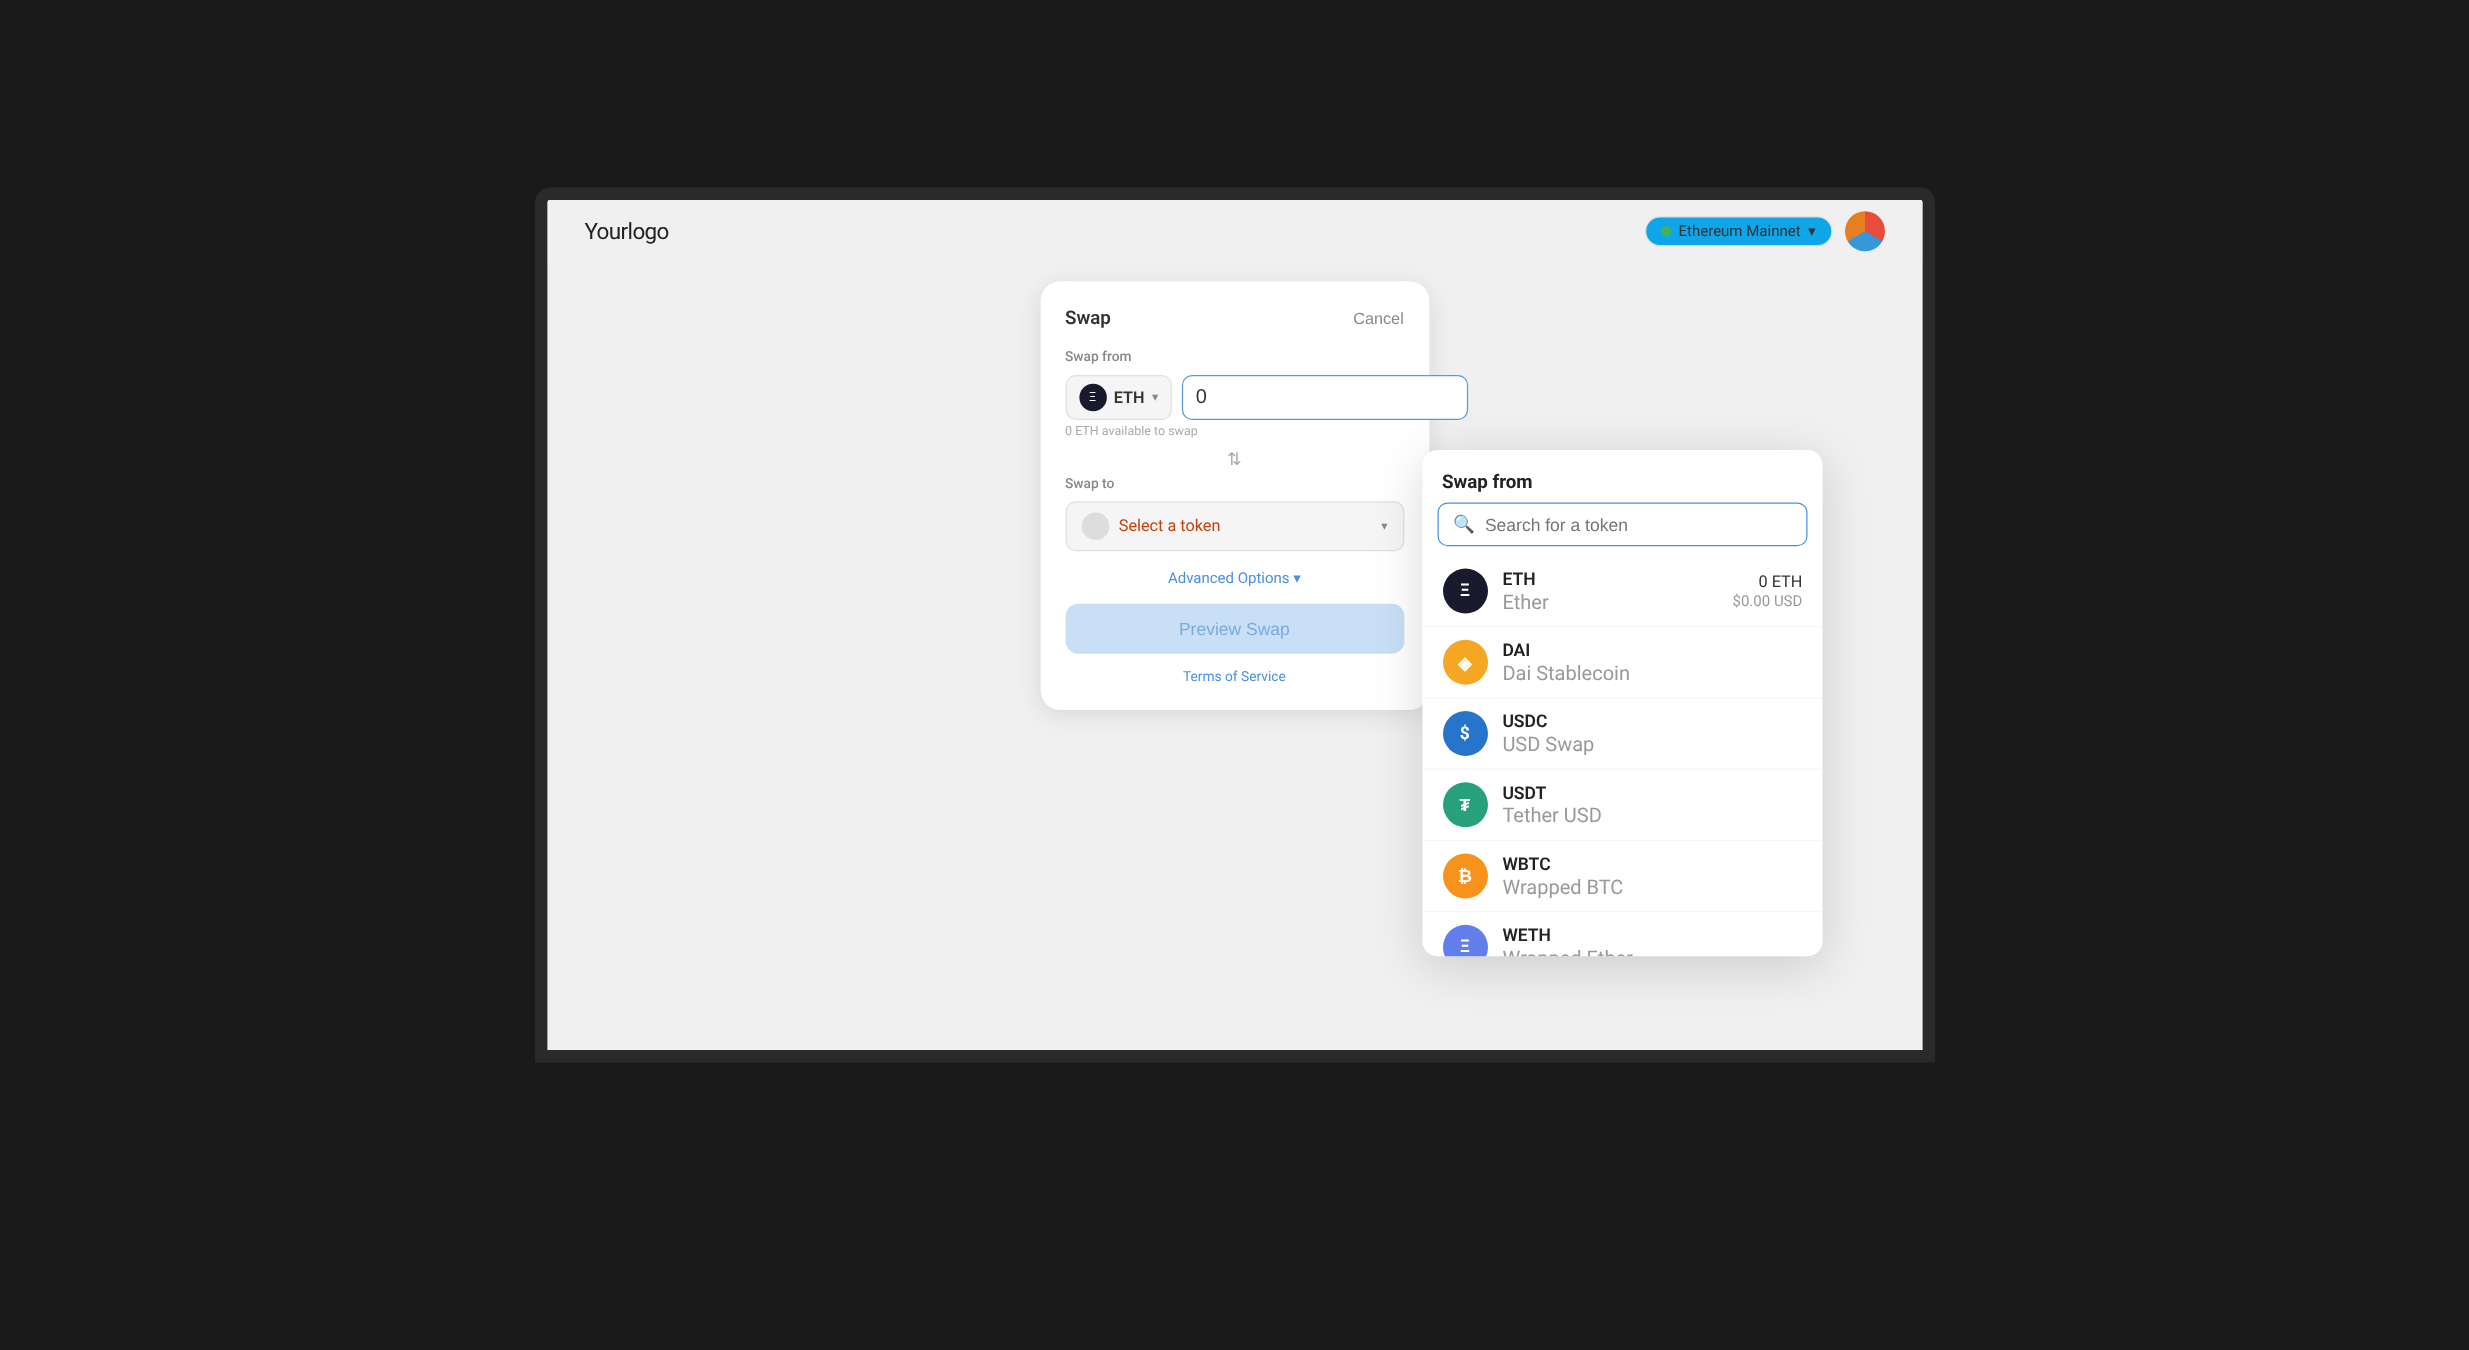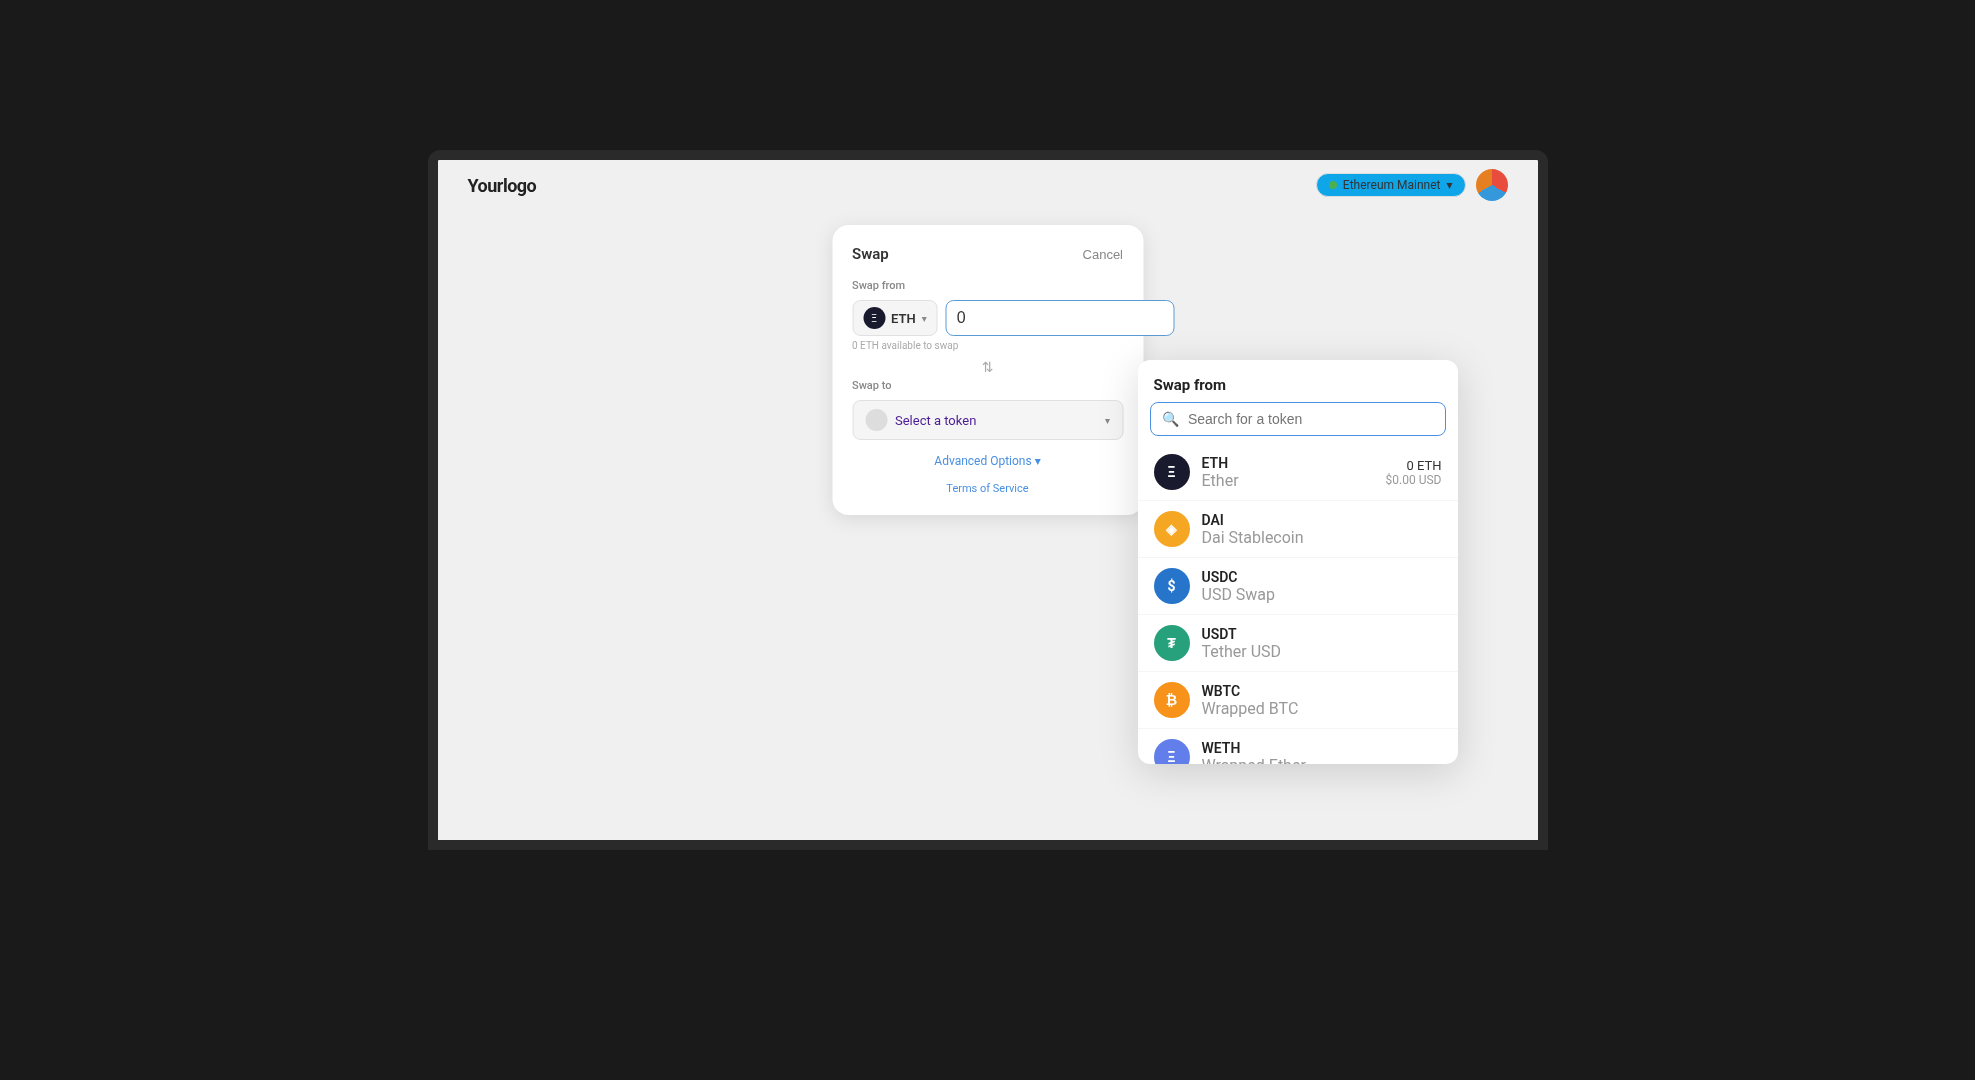--- a/index.html
+++ b/index.html
@@ -77,21 +77,21 @@
       height: 50px;
       background: #f0f0f0;
       display: flex;
       align-items: center;
       justify-content: space-between;
       padding: 0 30px;
     }
 
     .app-logo {
       font-size: 18px;
-      font-weight: 700;
+      font-weight: 400;
       color: #222;
       letter-spacing: -0.5px;
       text-align: right;
     }
 
     .nav-right {
       display: flex;
       align-items: center;
       gap: 10px;
     }
@@ -247,21 +247,21 @@
     .token-placeholder-circle {
       width: 22px;
       height: 22px;
       border-radius: 50%;
       background: #ddd;
     }
 
     .select-token-text {
       flex: 1;
       font-size: 13px;
-      color: #4c1d95;
+      color: #c2410c;
     }
 
     .advanced-options {
       display: flex;
       justify-content: center;
       margin: 14px 0;
       cursor: pointer;
     }
 
     .advanced-options span {
@@ -444,20 +444,21 @@
         <div class="swap-to-selector">
           <div class="token-placeholder-circle"></div>
           <span class="select-token-text">Select a token</span>
           <span class="chevron-down">▾</span>
         </div>
 
         <div class="advanced-options">
           <span>Advanced Options ▾</span>
         </div>
 
+        <button class="preview-btn">Preview Swap</button>
         <a class="terms-link">Terms of Service</a>
       </div>
 
       <div class="token-dropdown">
         <div class="dropdown-header">Swap from</div>
         <div class="search-box">
           <span class="search-icon">🔍</span>
           <input class="search-input" type="text" placeholder="Search for a token" style="">
         </div>
         <div class="token-list" id="token-list">

